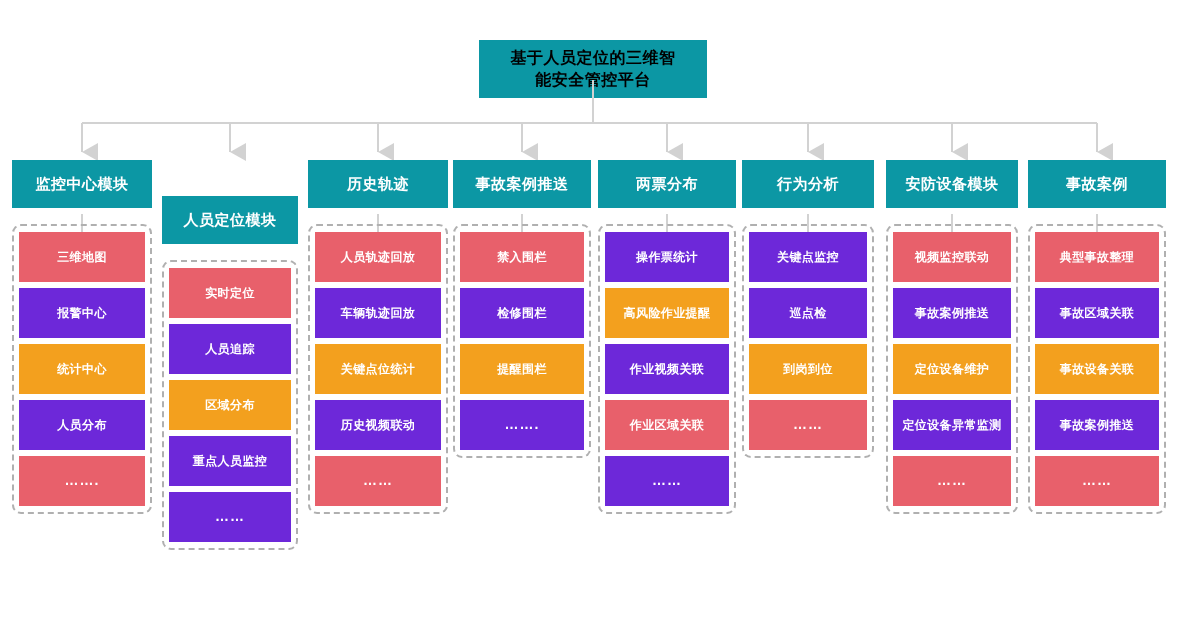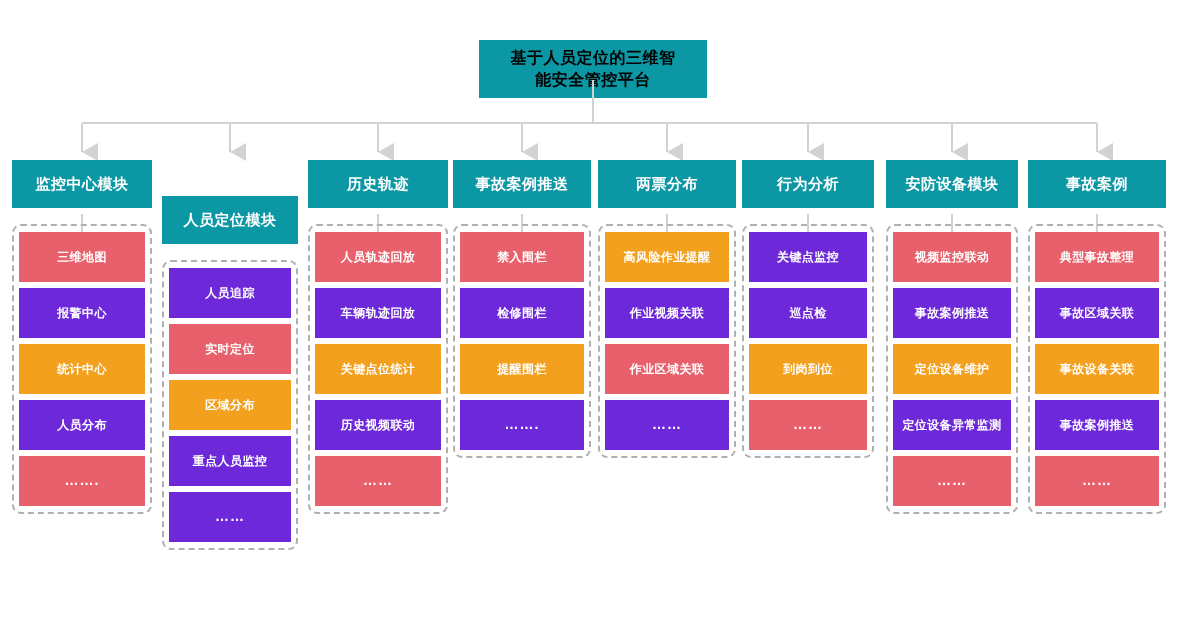--- a/index.html
+++ b/index.html
@@ -162,22 +162,22 @@
           <div class="item c-red">三维地图</div>
           <div class="item c-teal">报警中心</div>
           <div class="item c-orange">统计中心</div>
           <div class="item c-teal">人员分布</div>
           <div class="item c-red dots">…….</div>
         </div>
       </div>
       <div class="column" style="position: absolute; left: 162px; top: 0px; width: 136px; margin-top: 36px;">
         <div class="col-header">人员定位模块</div>
         <div class="col-body">
+          <div class="item c-red">实时定位</div>
           <div class="item c-teal">人员追踪</div>
-          <div class="item c-red">实时定位</div>
           <div class="item c-orange">区域分布</div>
           <div class="item c-teal">重点人员监控</div>
           <div class="item c-teal dots">……</div>
         </div>
       </div>
       <div class="column" style="position: absolute; left: 308px; top: 0px; width: 140px;">
         <div class="col-header">历史轨迹</div>
         <div class="col-body">
           <div class="item c-red">人员轨迹回放</div>
           <div class="item c-teal">车辆轨迹回放</div>
@@ -191,20 +191,21 @@
         <div class="col-body">
           <div class="item c-red">禁入围栏</div>
           <div class="item c-teal">检修围栏</div>
           <div class="item c-orange">提醒围栏</div>
           <div class="item c-teal dots">…….</div>
         </div>
       </div>
       <div class="column" style="position: absolute; left: 598px; top: 0px; width: 138px;">
         <div class="col-header">两票分布</div>
         <div class="col-body">
+          <div class="item c-teal">操作票统计</div>
           <div class="item c-orange">高风险作业提醒</div>
           <div class="item c-teal">作业视频关联</div>
           <div class="item c-red">作业区域关联</div>
           <div class="item c-teal dots">……</div>
         </div>
       </div>
       <div class="column" style="position: absolute; left: 742px; top: 0px; width: 132px;">
         <div class="col-header">行为分析</div>
         <div class="col-body">
           <div class="item c-teal">关键点监控</div>

